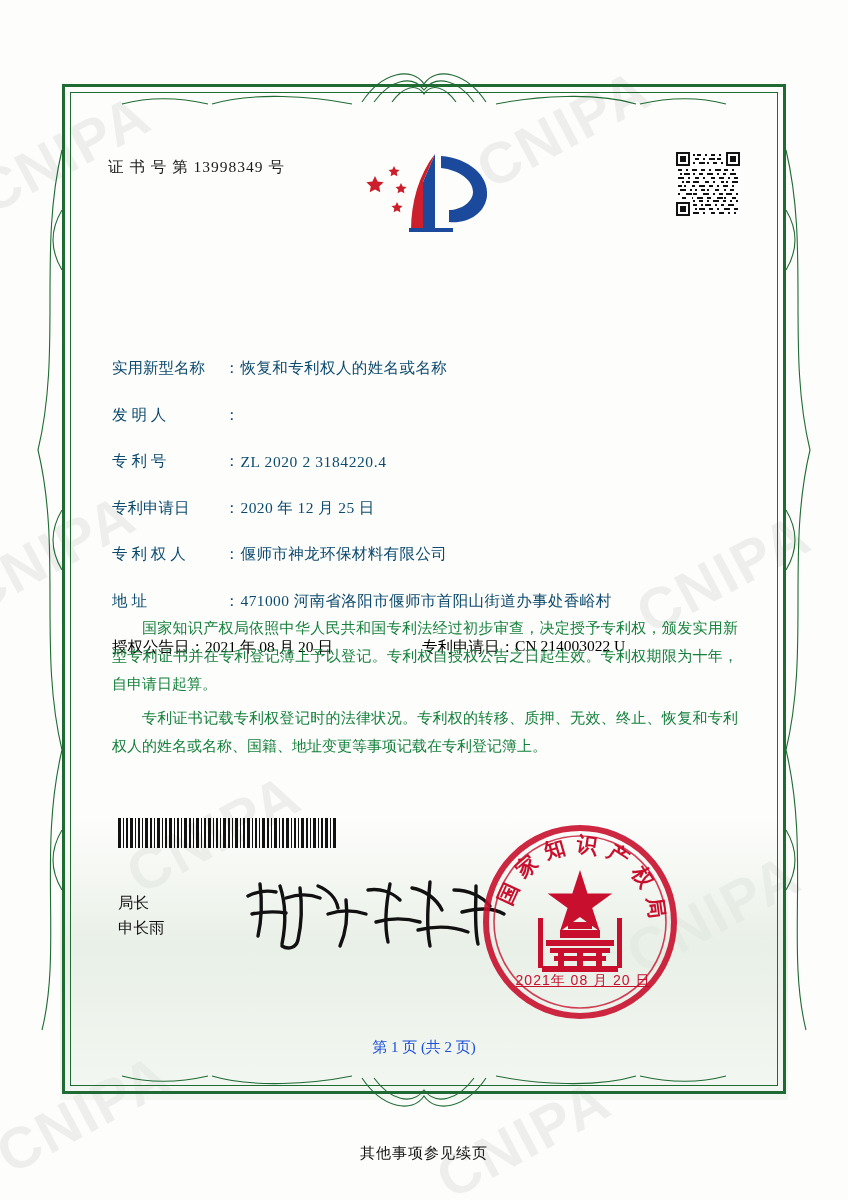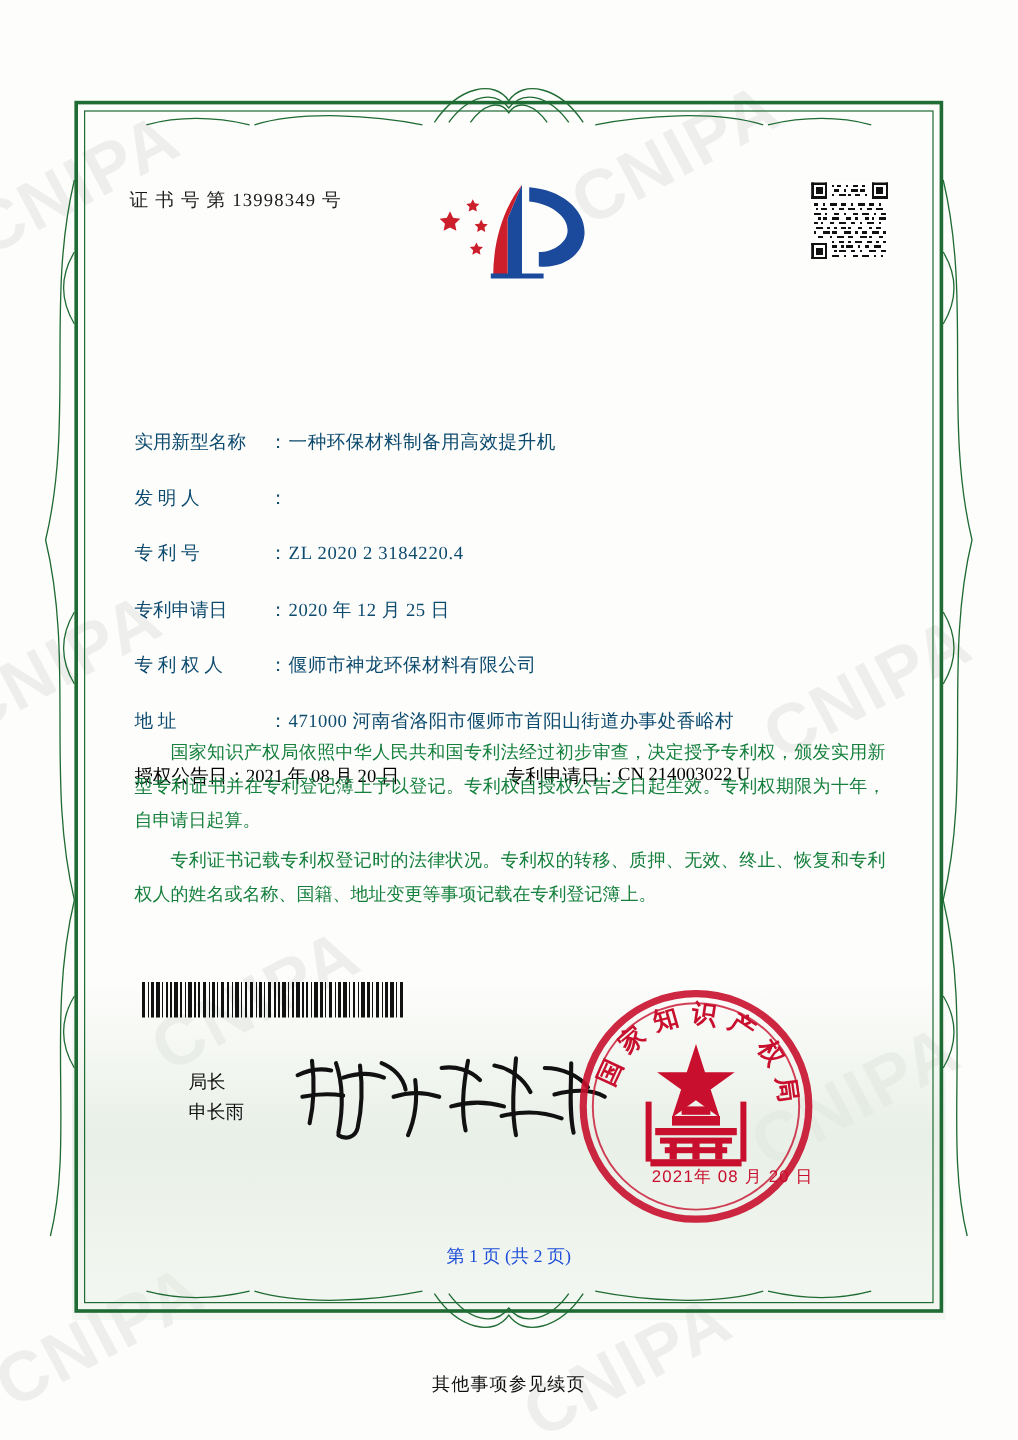--- a/index.html
+++ b/index.html
@@ -171,21 +171,20 @@
     height: 30px;
   }
 
   .sig-block {
     position: absolute;
     left: 48px;
     top: 790px;
     font-size: 15.5px;
     line-height: 25px;
     color: #111;
-    margin-left: 39px;
   }
 
   .signature {
     position: absolute;
     left: 170px;
     top: 770px;
     width: 270px;
     height: 90px;
   }
 
@@ -194,25 +193,26 @@
     left: 410px;
     top: 722px;
     width: 200px;
     height: 200px;
   }
   .seal-date {
     position: absolute;
     left: 418px;
     top: 872px;
     width: 190px;
-    text-align: right;
+    text-align: center;
     font-size: 14px;
     color: #c8102e;
     letter-spacing: 1px;
     font-family: "Liberation Sans", sans-serif;
+    text-decoration: underline;
   }
 
   .page-num {
     position: absolute;
     left: 0; right: 0;
     top: 938px;
     text-align: center;
     font-size: 15px;
     color: #1d4ed8;
   }
@@ -428,21 +428,21 @@
         </g>
       </g>
     </svg>
 
 
     <div class="fields">
 
       <div class="field-row">
         <span class="f-label">实用新型名称</span>
         <span class="f-colon">：</span>
-        <span class="f-value">一种环保材料制备用高效提升机</span>
+        <span class="f-value">恢复和专利权人的姓名或名称</span>
       </div>
 
       <div class="field-row">
         <span class="f-label spread">发 明 人</span>
         <span class="f-colon">：</span>
       </div>
 
       <div class="field-row">
         <span class="f-label spread">专 利 号</span>
         <span class="f-colon">：</span>

